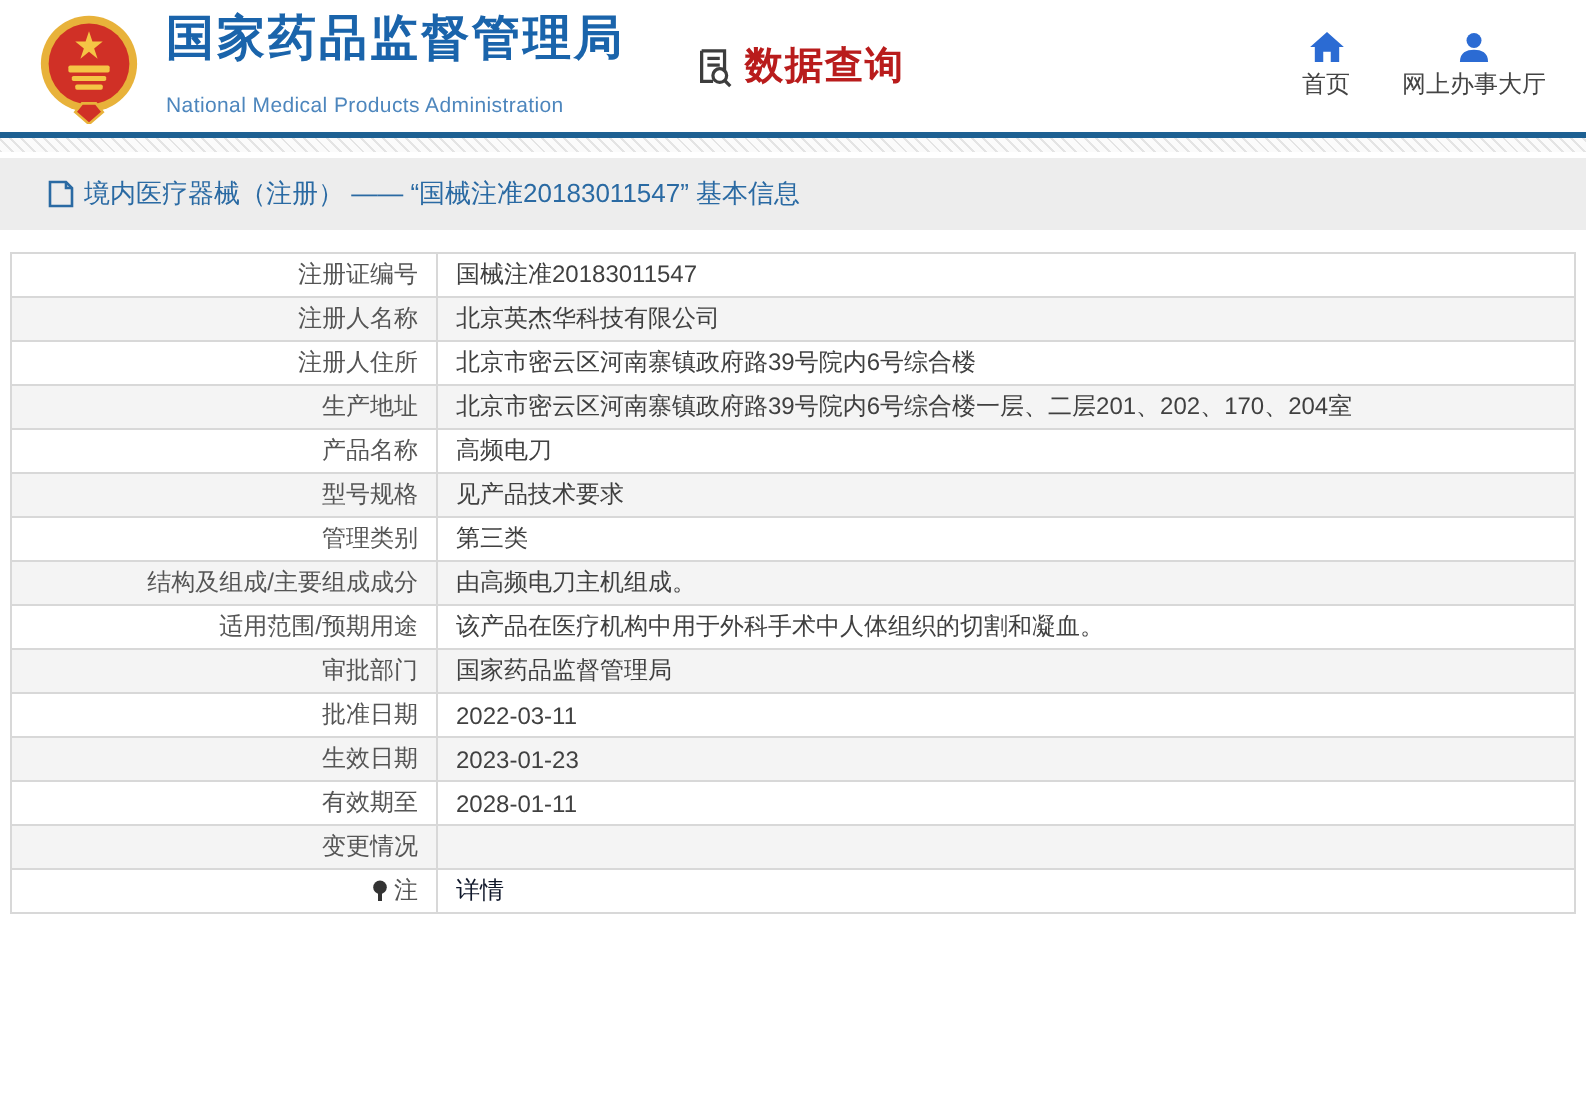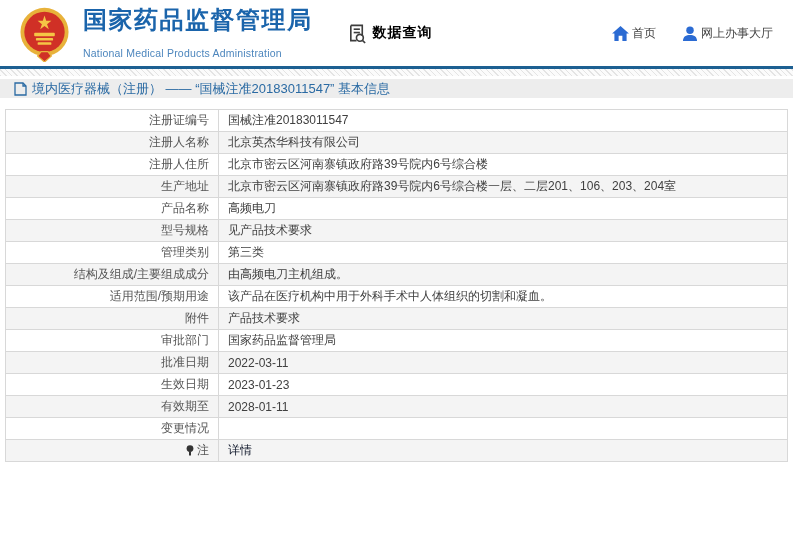--- a/index.html
+++ b/index.html
@@ -6,35 +6,35 @@
   html,body { width:793px; height:558px; background:#ffffff; overflow:hidden;
               font-family:"Liberation Sans","DejaVu Sans",sans-serif; }
 
   
   .header { height:66px; display:flex; align-items:center; padding:0 14px 0 17px; background:#fff; }
   .emblem { width:55px; height:55px; flex:0 0 auto; margin-top:2px; }
   .title-block { margin-left:11px; display:flex; flex-direction:column; justify-content:center; }
   .title-cn { font-size:24px; font-weight:bold; color:#1a64ab; letter-spacing:1.5px; line-height:1.1; }
   .title-en { font-size:10.5px; color:#4d86bd; margin-top:13px; letter-spacing:0.2px; }
   .query-block { margin-left:34px; display:flex; align-items:center; gap:5px; cursor:pointer; }
-  .query-label { font-size:14px; font-weight:bold; color:#000000; letter-spacing:1px; }
+  .query-label { font-size:19px; font-weight:bold; color:#b91c1c; letter-spacing:1px; }
   .header-spacer { flex:1; }
   .nav { display:flex; gap:26px; align-items:flex-start; margin-right:6px; }
-  .nav-item { display:flex; align-items:center; gap:3px; cursor:pointer; }
+  .nav-item { display:flex; flex-direction:column; align-items:center; gap:3px; cursor:pointer; }
   .nav-item .nav-label { font-size:12px; color:#444; white-space:nowrap; }
 
   
   .blue-line { height:3px; background:#1d6092; }
   .hatch { height:7px;
            background:repeating-linear-gradient(45deg,#e4e4e4 0,#e4e4e4 1px,#fbfbfb 1px,#fbfbfb 4px); }
   .gap3 { height:3px; }
 
   
-  .breadcrumb { height:19px; background:#ededed; display:flex; align-items:center;
-                padding-left:14px; gap:5px; }
+  .breadcrumb { height:36px; background:#ededed; display:flex; align-items:center;
+                padding-left:24px; gap:5px; }
   .breadcrumb-text { font-size:13px; color:#2a6aa3; }
 
   
   .table-wrap { margin:11px 5px 0 5px; }
   table { width:100%; border-collapse:collapse; table-layout:fixed;border-radius:20px; }
   td { border:1px solid #d8d8d8; height:22px; font-size:12px; padding:2px 9px;
        vertical-align:middle; overflow:hidden; white-space:nowrap; }
   td.lbl { width:213px; text-align:right; color:#555; }
   td.val { color:#404040; }
   tr:nth-child(even) td { background:#f4f4f4; }
@@ -158,21 +158,21 @@
   </tr>
 
   <tr>
     <td class="lbl">
       <span class="lbl-inner">
 
         <span class="lbl-text">生产地址</span>
       </span>
     </td>
     <td class="val">
-      <span class="val-text">北京市密云区河南寨镇政府路39号院内6号综合楼一层、二层201、106、203、204室</span>
+      <span class="val-text">北京市密云区河南寨镇政府路39号院内6号综合楼一层、二层201、202、170、204室</span>
     </td>
   </tr>
 
   <tr>
     <td class="lbl">
       <span class="lbl-inner">
 
         <span class="lbl-text">产品名称</span>
       </span>
     </td>
@@ -223,31 +223,20 @@
 
         <span class="lbl-text">适用范围/预期用途</span>
       </span>
     </td>
     <td class="val">
       <span class="val-text">该产品在医疗机构中用于外科手术中人体组织的切割和凝血。</span>
     </td>
   </tr>
 
 
-  <tr>
-    <td class="lbl">
-      <span class="lbl-inner">
-
-        <span class="lbl-text">附件</span>
-      </span>
-    </td>
-    <td class="val">
-      <span class="val-text">产品技术要求</span>
-    </td>
-  </tr>
 
 
 
   <tr>
     <td class="lbl">
       <span class="lbl-inner">
 
         <span class="lbl-text">审批部门</span>
       </span>
     </td>

